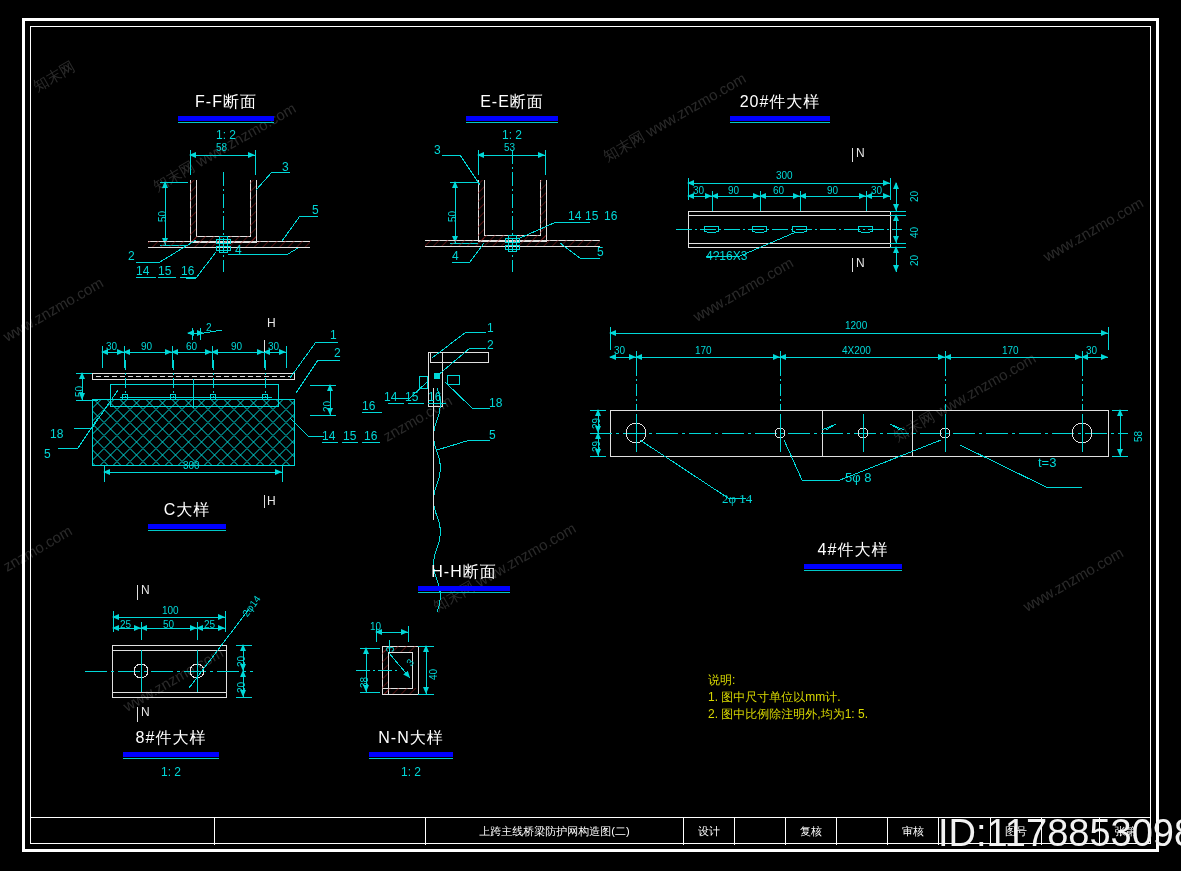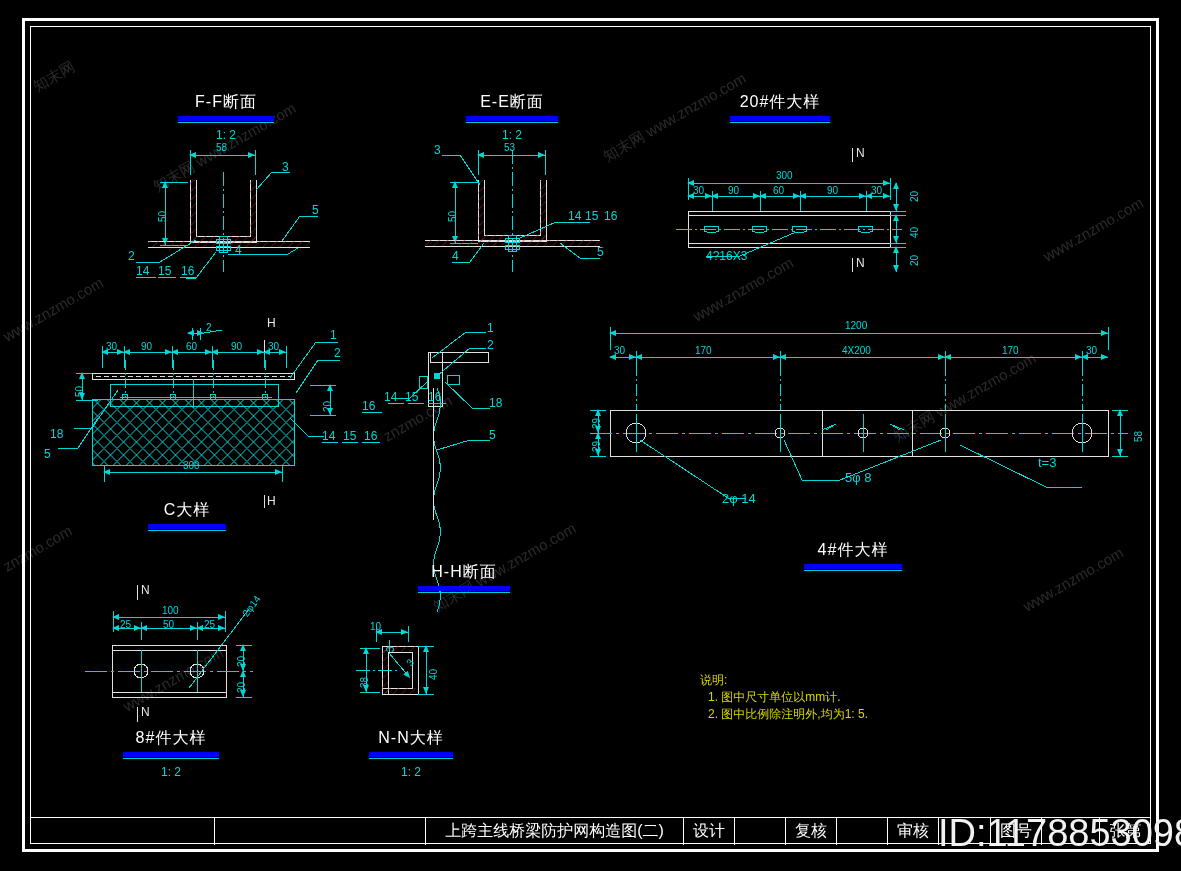--- a/index.html
+++ b/index.html
@@ -26,28 +26,28 @@
   
   .dim{position:absolute;color:#00d8d8;font-size:10px;white-space:nowrap;
        font-family:"Liberation Sans",sans-serif;}
   .dim.v{transform:rotate(-90deg);transform-origin:left top;}
   .lbl{position:absolute;color:#00d8d8;font-size:12px;white-space:nowrap;}
   .lbl.big{font-size:13px;}
   .secmark{position:absolute;color:#e8e8e8;font-size:12px;white-space:nowrap;}
 
   
   .notes{position:absolute;color:#d8d800;font-size:12px;line-height:17px;white-space:nowrap;}
-  .notes .nhead{margin-left:8px;}
+  .notes .nhead{margin-left:16px;}
   .notes .nline{margin-left:16px;}
 
   
   .tblock{position:absolute;left:30px;top:817px;width:1121px;height:27px;
           display:flex;border-top:1px solid #ffffff;box-sizing:border-box;}
   .tcell{border-right:1px solid #ffffff;box-sizing:border-box;color:#ffffff;
-         font-size:16px;display:flex;align-items:center;justify-content:center;
+         font-size:11px;display:flex;align-items:center;justify-content:center;
          height:27px;white-space:nowrap;}
   .tcell:last-child{border-right:none;}
 
   
   .wm{position:absolute;color:rgba(190,190,190,.22);font-size:15px;white-space:nowrap;
       transform:rotate(-30deg);transform-origin:left top;pointer-events:none;}
   .wm-logo{position:absolute;color:rgba(200,200,200,.78);font-size:68px;
       font-weight:bold;letter-spacing:6px;white-space:nowrap;}
   .wm-id{position:absolute;color:#f2f2f2;font-size:38px;letter-spacing:0px;
       white-space:nowrap;font-family:"Liberation Sans",sans-serif;}
@@ -487,21 +487,21 @@
 
   <div class="dim" style="left:845px;top:320px;">1200</div>
   <div class="dim" style="left:614px;top:345px;">30</div>
   <div class="dim" style="left:695px;top:345px;">170</div>
   <div class="dim" style="left:842px;top:345px;">4X200</div>
   <div class="dim" style="left:1002px;top:345px;">170</div>
   <div class="dim" style="left:1086px;top:345px;">30</div>
   <div class="dim v" style="left:591px;top:429px;">29</div>
   <div class="dim v" style="left:591px;top:452px;">29</div>
   <div class="dim v" style="left:1133px;top:442px;">58</div>
-  <div class="lbl big" style="left:722px;top:491px;">2φ 14</div>
+  <div class="lbl big" style="left:722px;top:491px;font-family:Liberation Serif, serif;">2φ 14</div>
   <div class="lbl big" style="left:845px;top:470px;">5φ 8</div>
   <div class="lbl big" style="left:1038px;top:455px;">t=3</div>
 
   <div class="dim" style="left:162px;top:605px;">100</div>
   <div class="dim" style="left:120px;top:619px;">25</div>
   <div class="dim" style="left:163px;top:619px;">50</div>
   <div class="dim" style="left:204px;top:619px;">25</div>
   <div class="dim v" style="left:236px;top:667px;">20</div>
   <div class="dim v" style="left:236px;top:693px;">20</div>
   <div class="secmark" style="left:141px;top:583px;">N</div>

